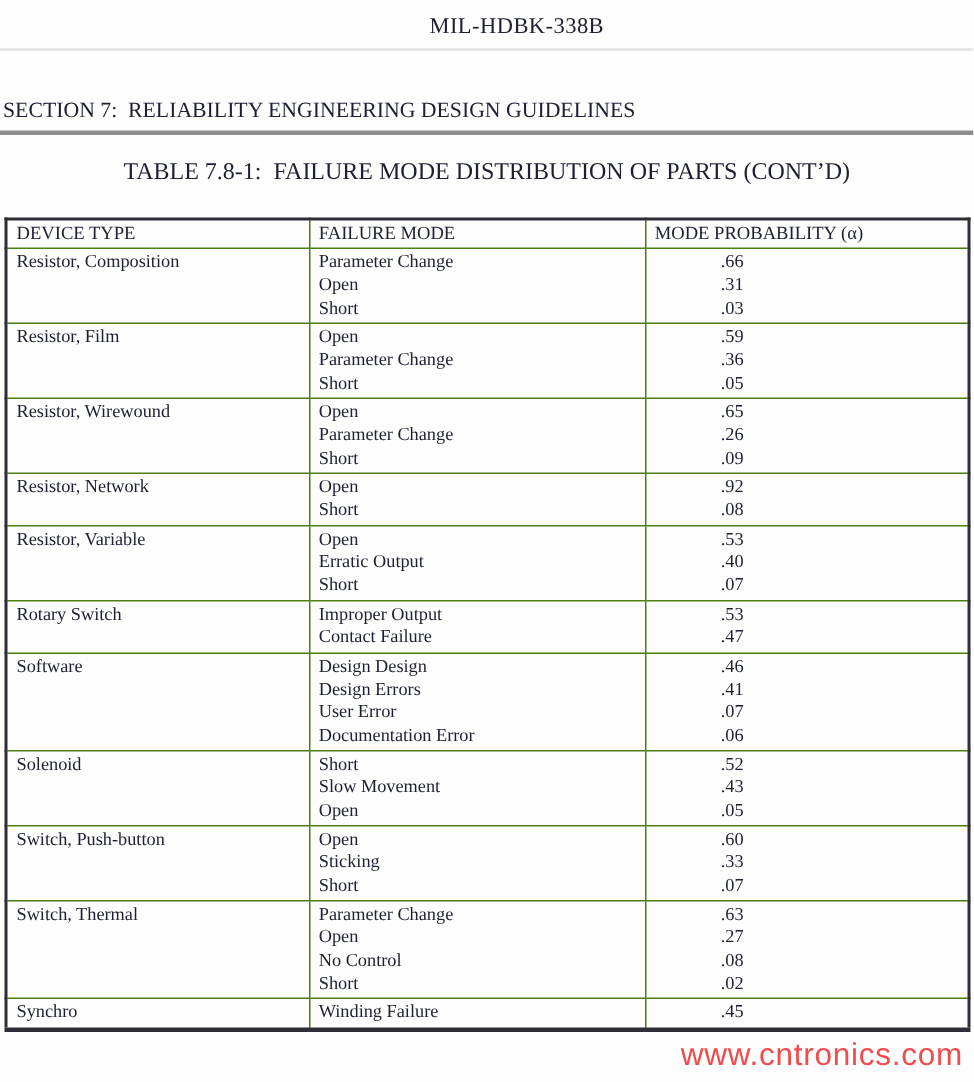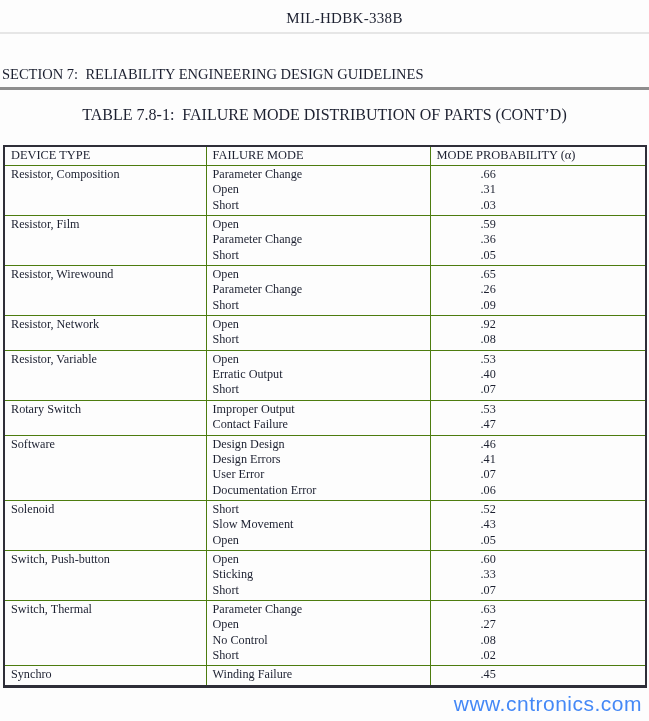--- a/index.html
+++ b/index.html
@@ -246,13 +246,13 @@
         <td class="col-mode">
           <div>Winding Failure</div>
         </td>
         <td class="col-prob">
           <div>.45</div>
         </td>
       </tr>
     </tbody>
 </table>
 
-<div class="watermark" style="color: #3b82f6;">www.cntronics.com</div>
+<div class="watermark" style="color: #ef4444;">www.cntronics.com</div>
 
 </body></html>

